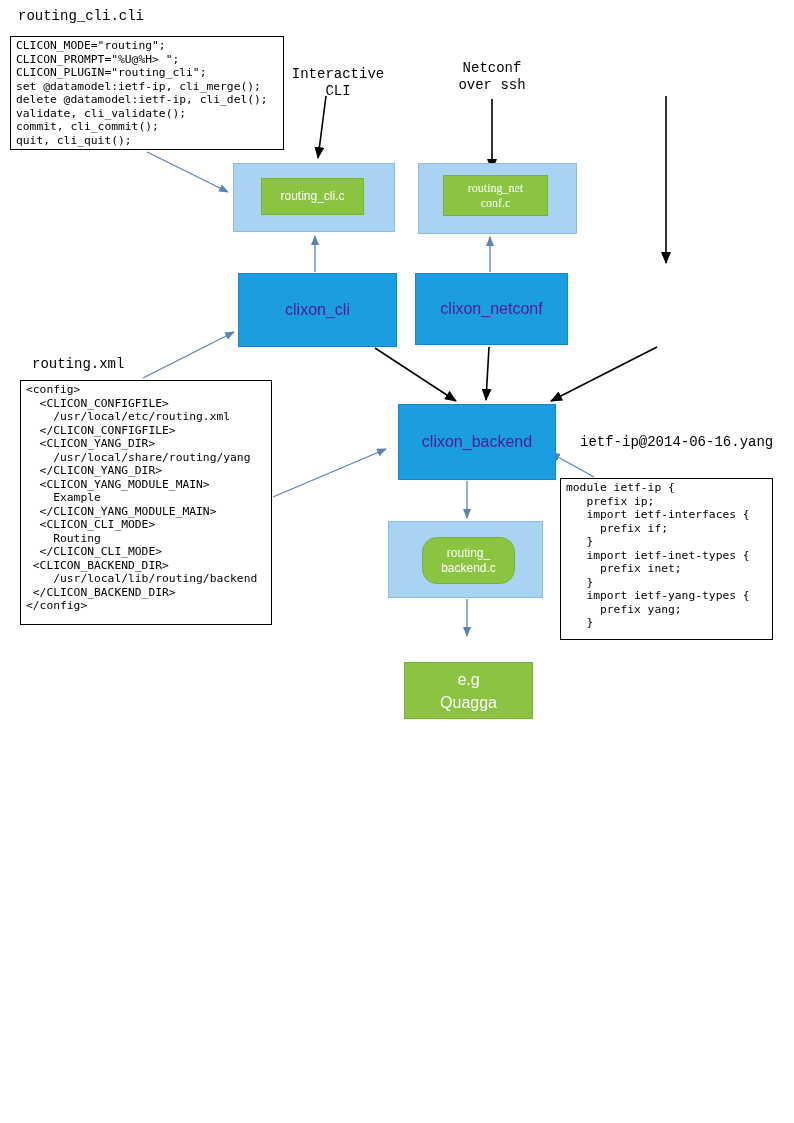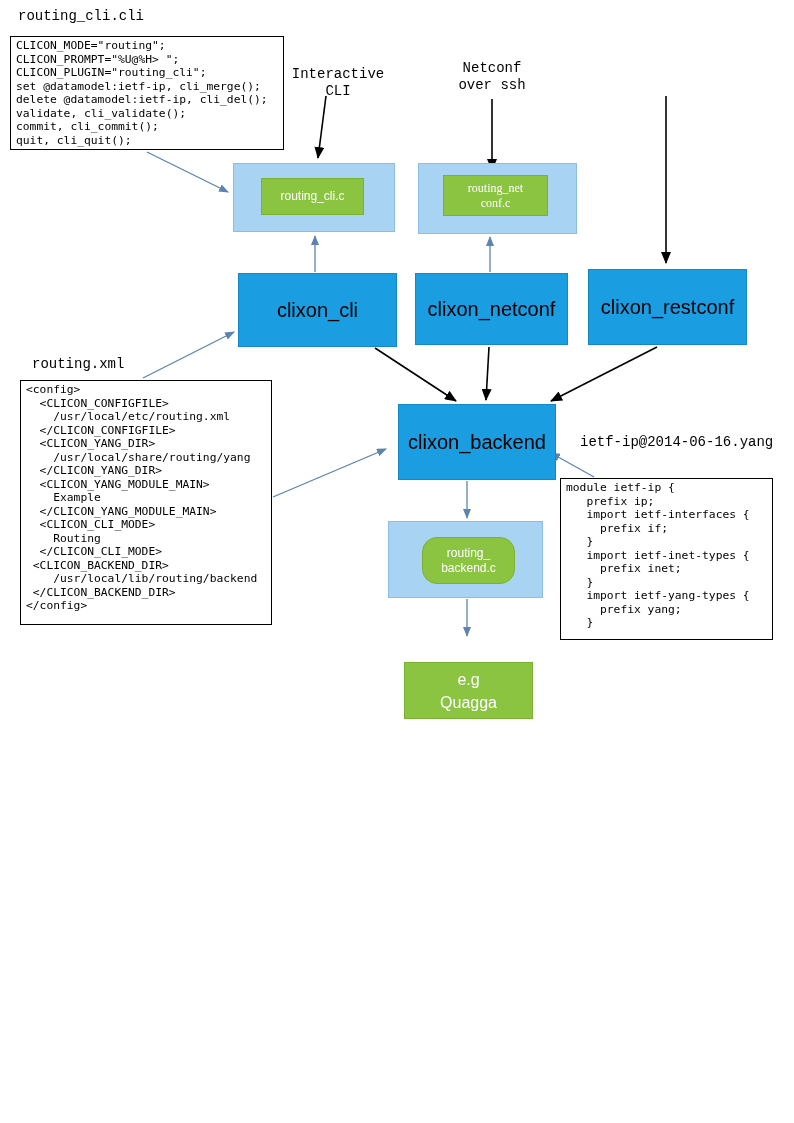--- a/index.html
+++ b/index.html
@@ -51,25 +51,25 @@
     line-height: 13.5px;
     white-space: pre;
     padding: 2px 5px;
     color: #000;
     overflow: hidden;
   }
 
   .node-blue {
     background: var(--box-blue);
     border: 1px solid var(--box-blue-border);
-    color: #000000;
+    color: #4c1d95;
     display: flex;
     align-items: center;
     justify-content: center;
-    font-size: 20px;
+    font-size: 16px;
     white-space: pre-line;
     text-align: center;
   }
 
   .node-lightblue {
     background: var(--box-lightblue);
     border: 1px solid var(--box-lightblue-border);
   }
 
   .node-green {
@@ -142,21 +142,20 @@
 
   <div class="abs node-lightblue" style="left:418px; top:163px; width:159px; height:71px;font-family:Liberation Serif, serif;">
     <div class="abs node-green plugin" style="left:24px; top:11px; width:105px; height:41px;">routing_net
 conf.c</div>
   </div>
 
   <div class="abs node-blue" style="left:238px; top:273px; width:159px; height:74px;">clixon_cli</div>
 
   <div class="abs node-blue" style="left:415px; top:273px; width:153px; height:72px;">clixon_netconf</div>
 
-  <div class="abs node-blue" style="left:588px; top:269px; width:159px; height:76px;">clixon_restconf</div>
 
   <div class="abs node-blue" style="left:390px; top:404px; width:158px; height:76px;margin-left:8px;">clixon_backend</div>
 
   <div class="abs node-lightblue" style="left:388px; top:521px; width:155px; height:77px;">
     <div class="abs node-green plugin" style="left:33px; top:15px; width:93px; height:47px;border-radius:15px;">routing_
 backend.c</div>
   </div>
 
   <div class="abs node-green quagga" style="left:404px; top:639px; width:129px; height:57px;margin-top:23px;">e.g
 Quagga</div>

